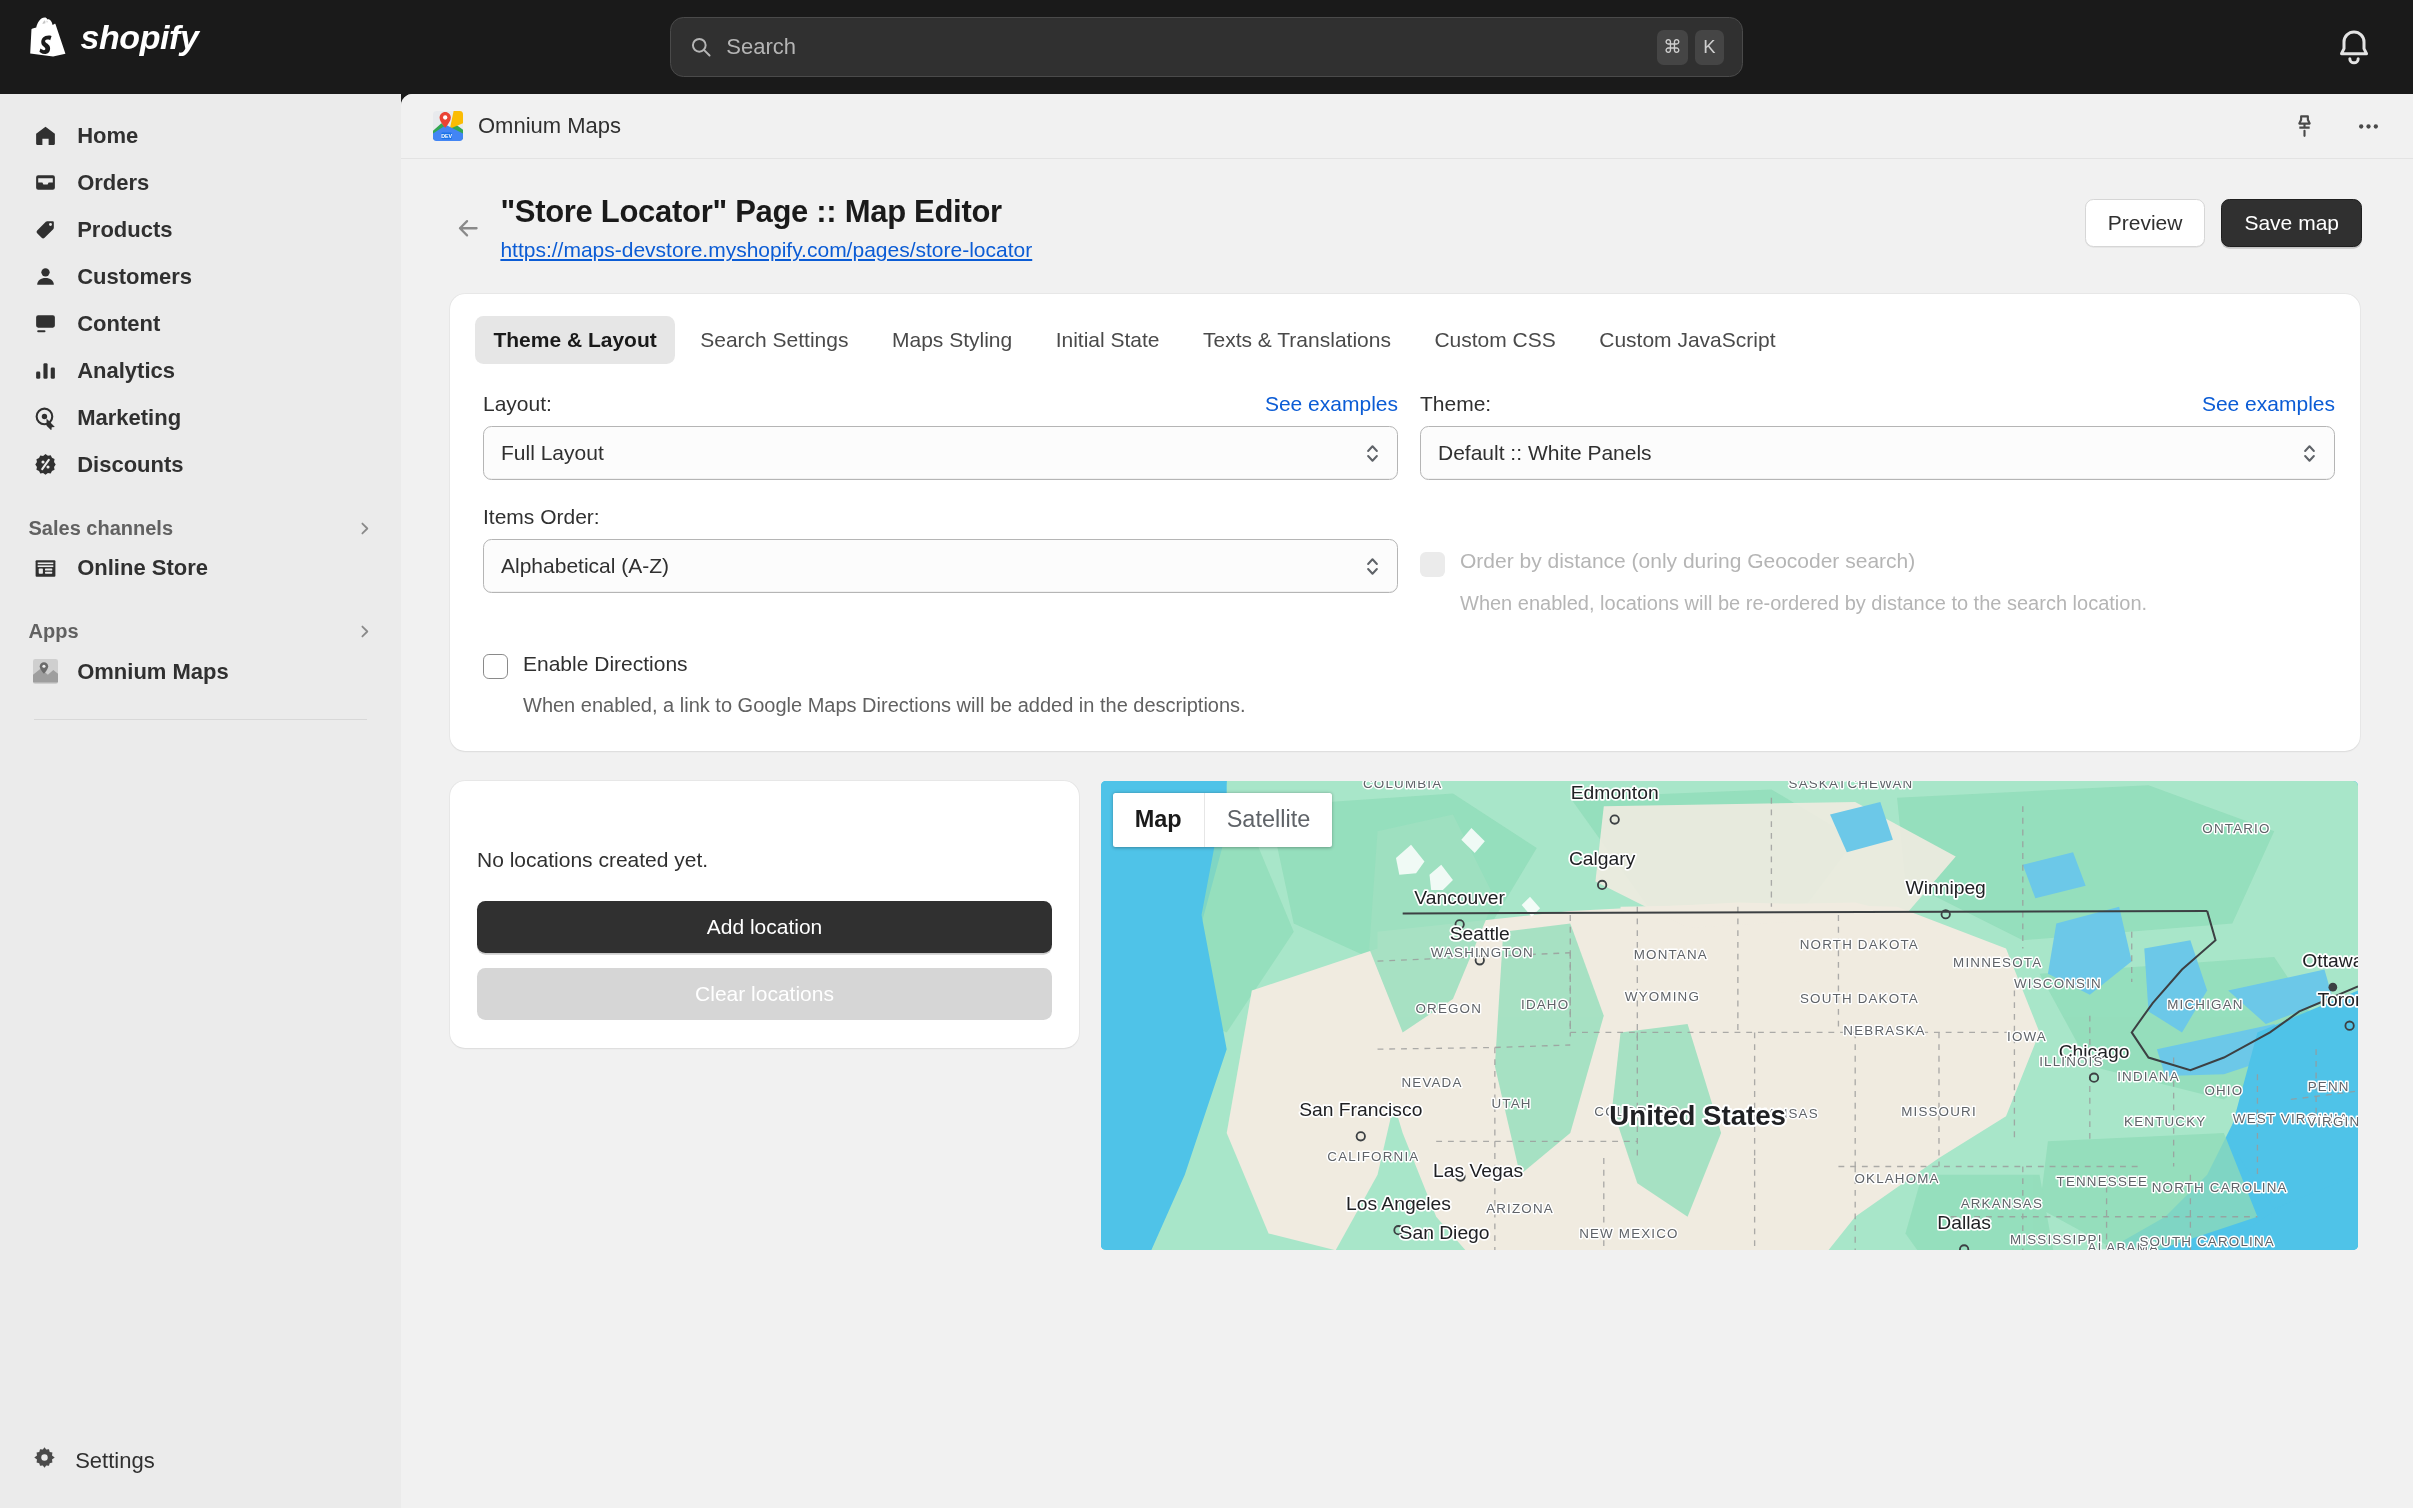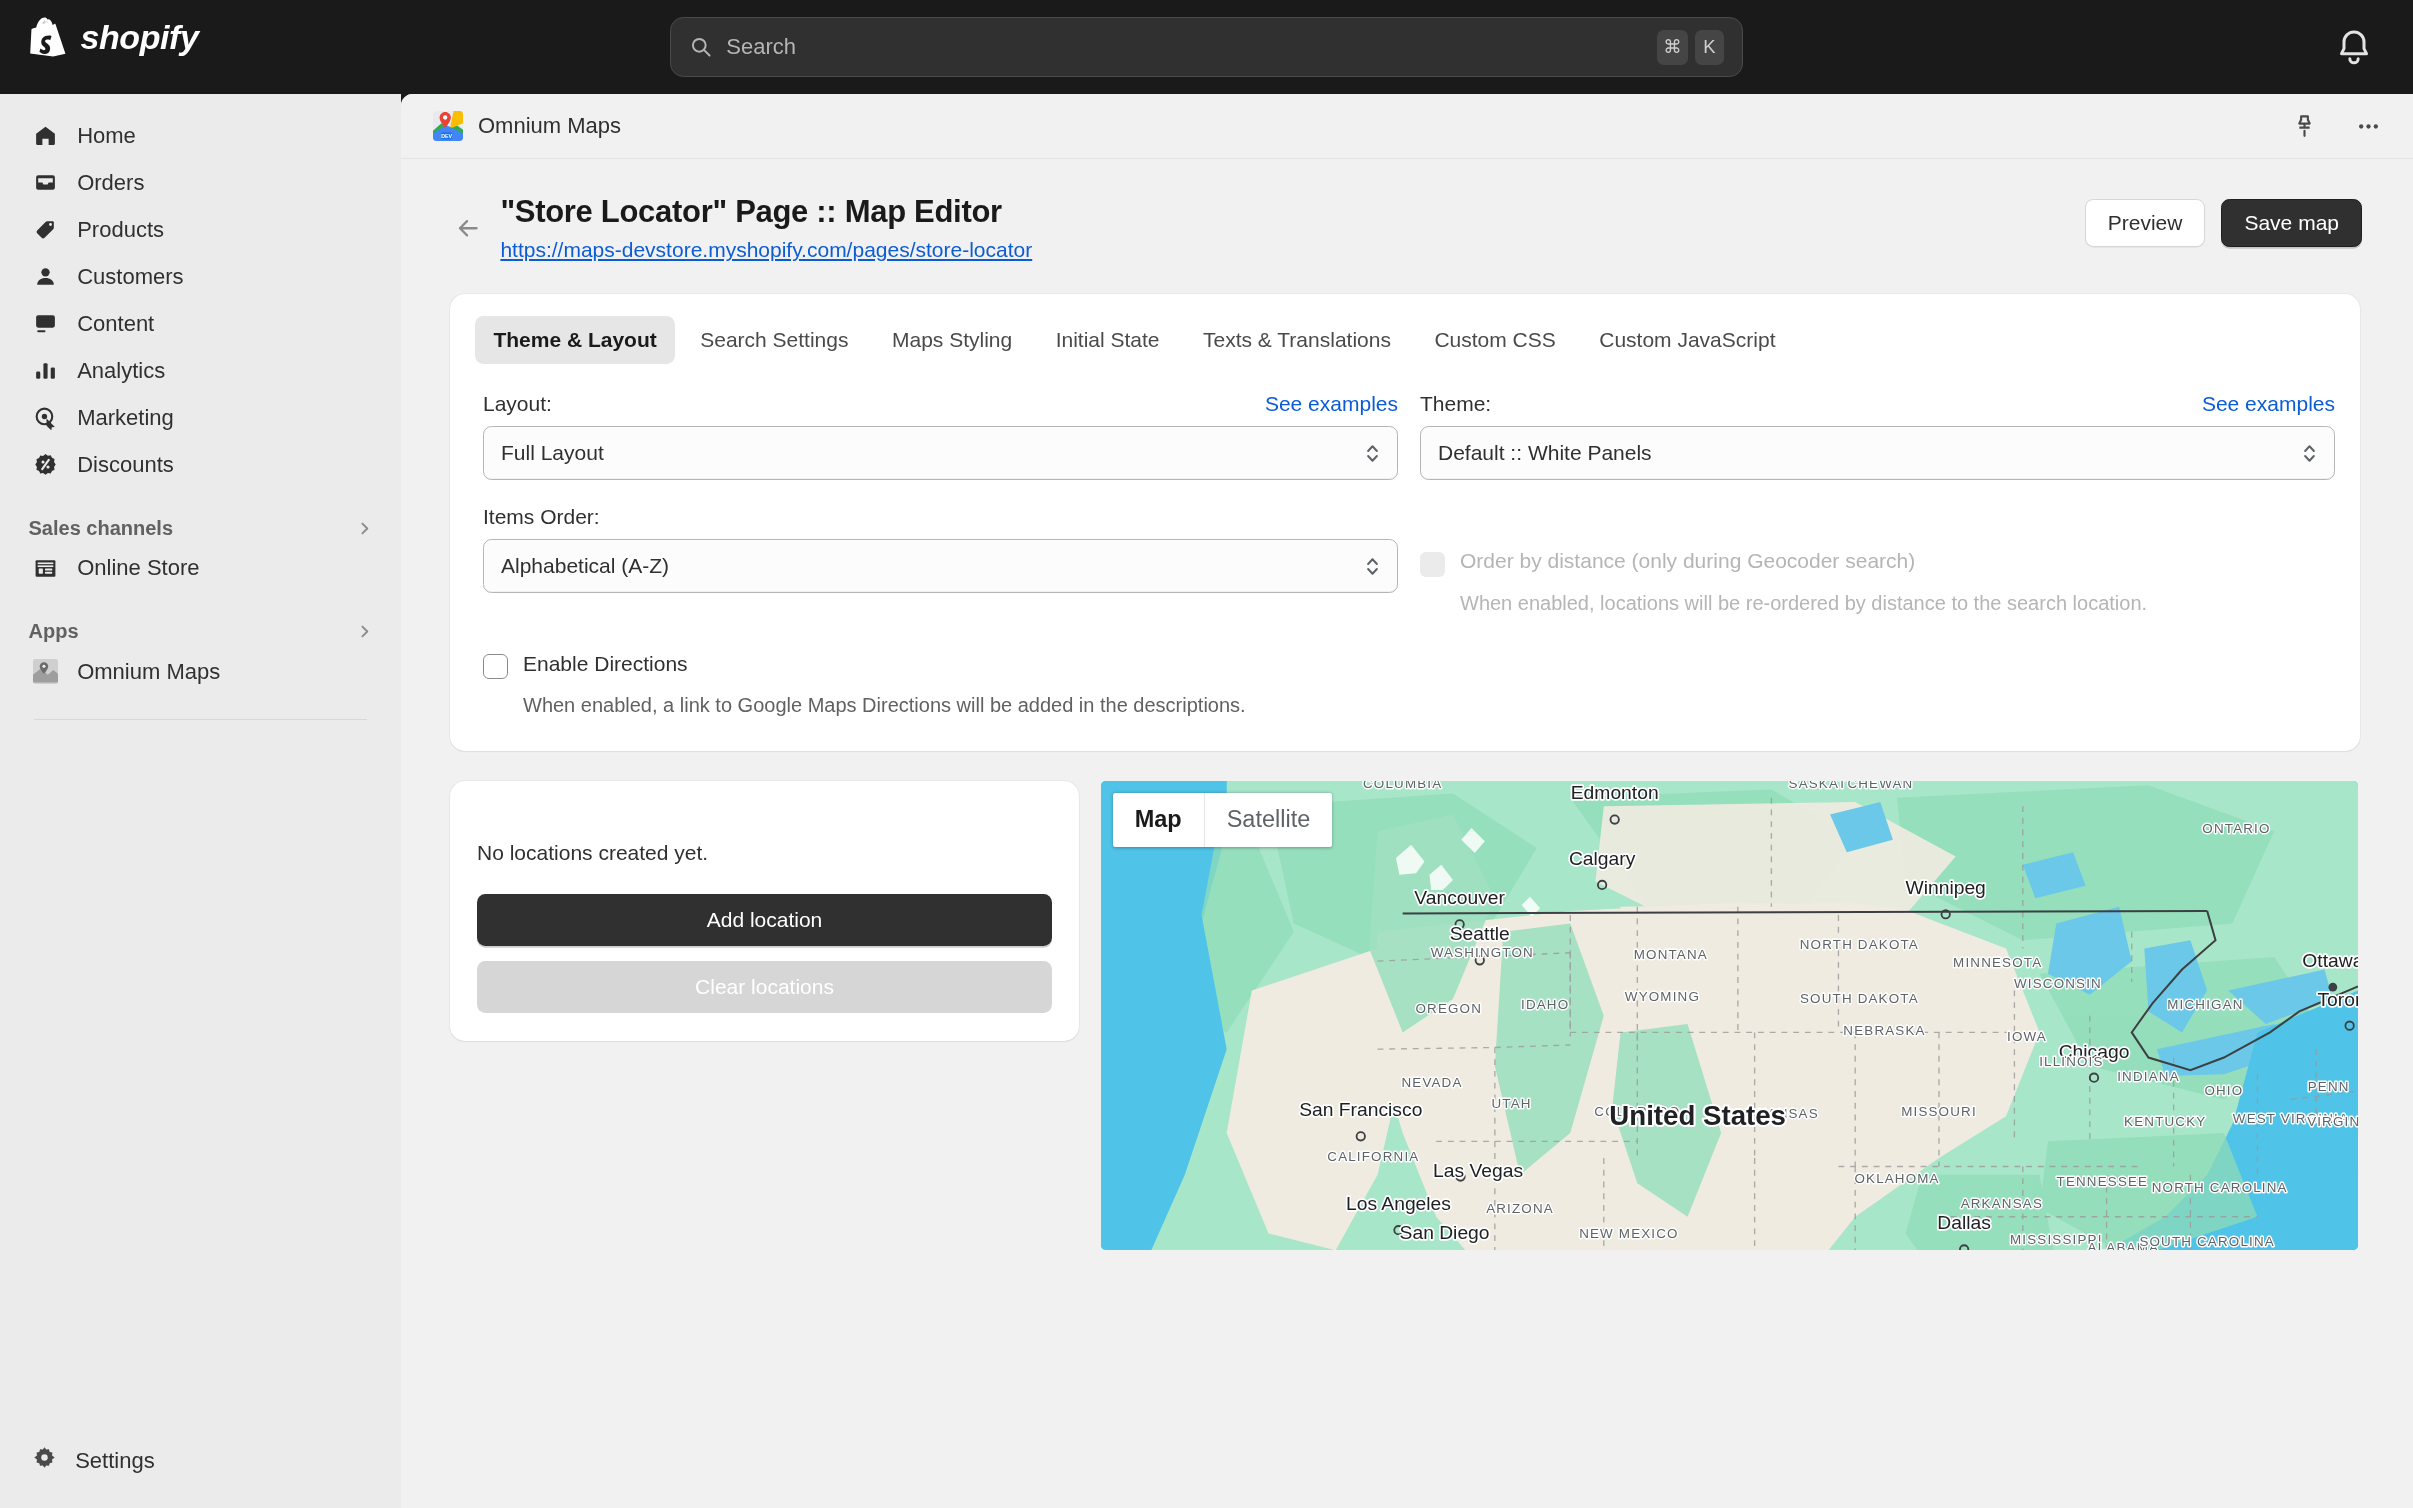--- a/index.html
+++ b/index.html
@@ -34,21 +34,21 @@
   .bell-btn { position: absolute; right: 39px; top: 27px; width: 40px; height: 40px; }
 
   
   .sidebar {
     position: absolute; left: 0; top: 94px; width: 401px; height: 1415px;
     background: #ebebeb; padding-top: 18.4px;
   }
   .nav-item {
     display: flex; align-items: center; gap: 18.4px;
     height: 47px; margin: 0 13.4px; padding: 0 18.4px; border-radius: 8.4px;
-    font-size: 22px; color: #303030; cursor: pointer;
+    font-size: 22px; color: #303030; cursor: pointer; font-weight: bold;
   }
   .nav-item .ic { width: 27px; height: 27px; flex: 0 0 27px; display:flex; align-items:center; justify-content:center;}
   .section-head {
     display: flex; align-items: center; justify-content: space-between;
     margin: 28.5px 28.5px 5px 28.5px; font-size: 20px; font-weight: 700; color: #616161;
     cursor: pointer;
   }
   .chev-r { width: 17px; height: 17px; }
   .sidebar-divider { height: 0.8px; background: #d8d8d8; margin: 23.5px 34px 0 34px; }
   .settings-row {
@@ -121,21 +121,21 @@
   .help { font-size: 20px; color: #616161; margin-top: 15px; margin-left: 40px; }
   .help.muted { color: #b5b5b5; }
 
   
   .bottom { display: flex; gap: 22px; margin: 30px 54px 0 49px; align-items: flex-start; }
   .loc-card {
     background: #fff; border-radius: 15px; width: 629px; padding: 32px 27px 28.5px 27px;
     box-shadow: 0 0.8px 1.7px rgba(0,0,0,.07), 0 0 0 0.8px rgba(0,0,0,.03);
   }
   .loc-title { font-size: 22.6px; font-weight: 700; color: #1a1a1a; letter-spacing: 0.2px; }
-  .loc-empty { font-size: 21px; color: #303030; margin-top: 28px; }
+  .loc-empty { font-size: 21px; color: #303030; margin-top: 35px; }
   .wide-btn {
     height: 52px; border-radius: 8.4px; display: flex; align-items: center;
     justify-content: center; font-size: 21px; margin-top: 28.5px; cursor: pointer;
   }
   .wide-dark { background: #303030; color: #fff; box-shadow: 0 1.7px 0 rgba(0,0,0,.2); }
   .wide-grey { background: #d6d6d6; color: #fff; margin-top: 15px; }
 
   
   .map {
     position: relative; width: 1257px; height: 469px; border-radius: 5px;

